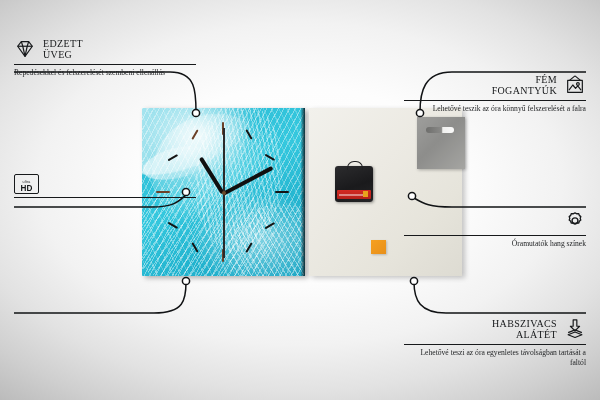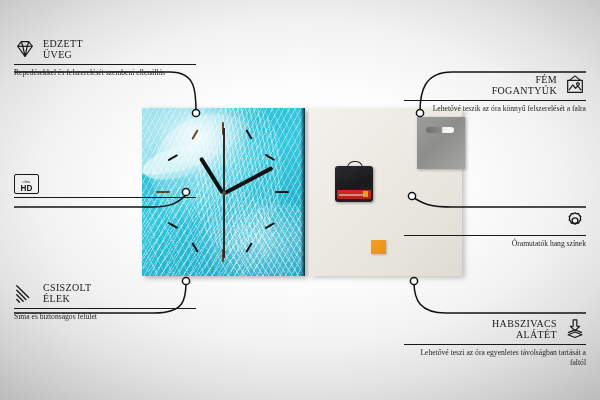--- a/index.html
+++ b/index.html
@@ -189,38 +189,20 @@
   <div class="callout left" style="left:14px;top:174px;">
     <div class="head">
       <div class="hd-badge">
         <span class="u">ultra</span>
         <span class="h">HD</span>
       </div>
     </div>
     <div class="rule"></div>
   </div>
 
-  <div class="callout left" style="left:14px;top:282px;">
-    <div class="head">
-      <svg class="icon" viewBox="0 0 24 24">
-        <g stroke="#17191b" stroke-width="1.5" fill="none" stroke-linecap="round">
-          <path d="M3 4 L16 17"></path>
-            <path d="M3 9 L13 19"></path>
-            <path d="M3 14 L10 21"></path>
-            <path d="M3 19 L6 22"></path>
-        </g>
-      </svg>
-      <div>
-        <div class="title">CSISZOLT</div>
-        <div class="title">ÉLEK</div>
-      </div>
-    </div>
-    <div class="rule"></div>
-    <div class="desc">Sima és biztonságos felület</div>
-  </div>
 
   <div class="callout right" style="left:404px;top:38px;">
     <div class="head">
       <svg class="icon" viewBox="0 0 24 24">
         <g fill="none" stroke="#17191b" stroke-width="1.3" stroke-linejoin="round">
           <path d="M12 2 L6 7 M12 2 L18 7"></path>
           <rect x="4" y="7" width="16" height="13"></rect>
           <path d="M5.4 17.6 L9.6 12 L12.6 15.6 L15 13 L18.6 17.6"></path>
           <circle cx="15.2" cy="11" r="1.5"></circle>
         </g>

